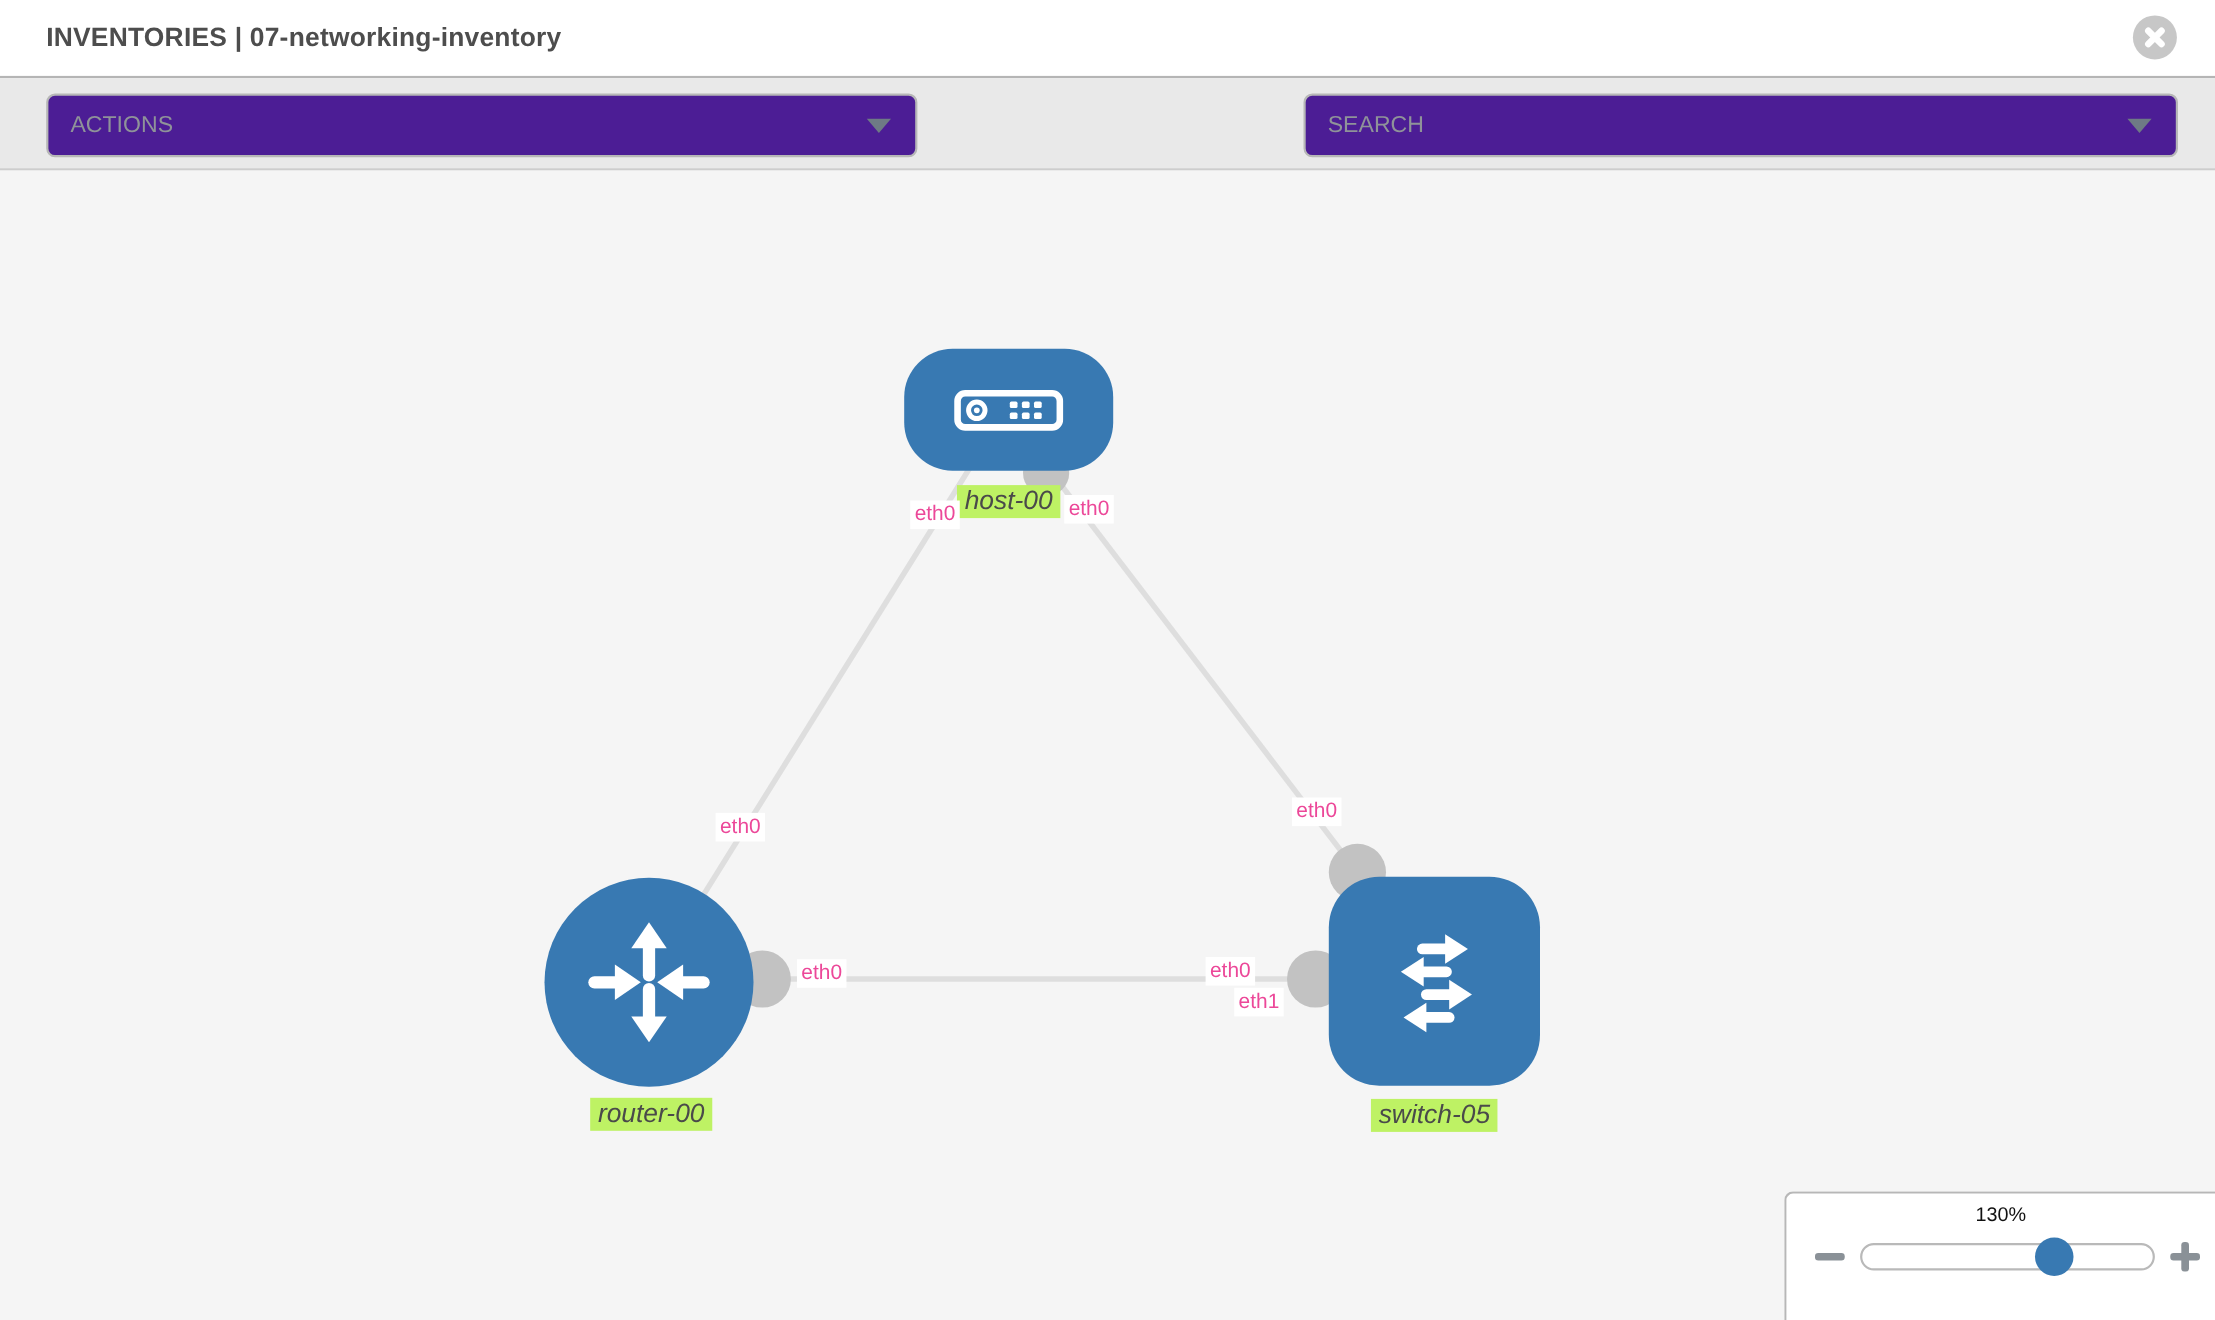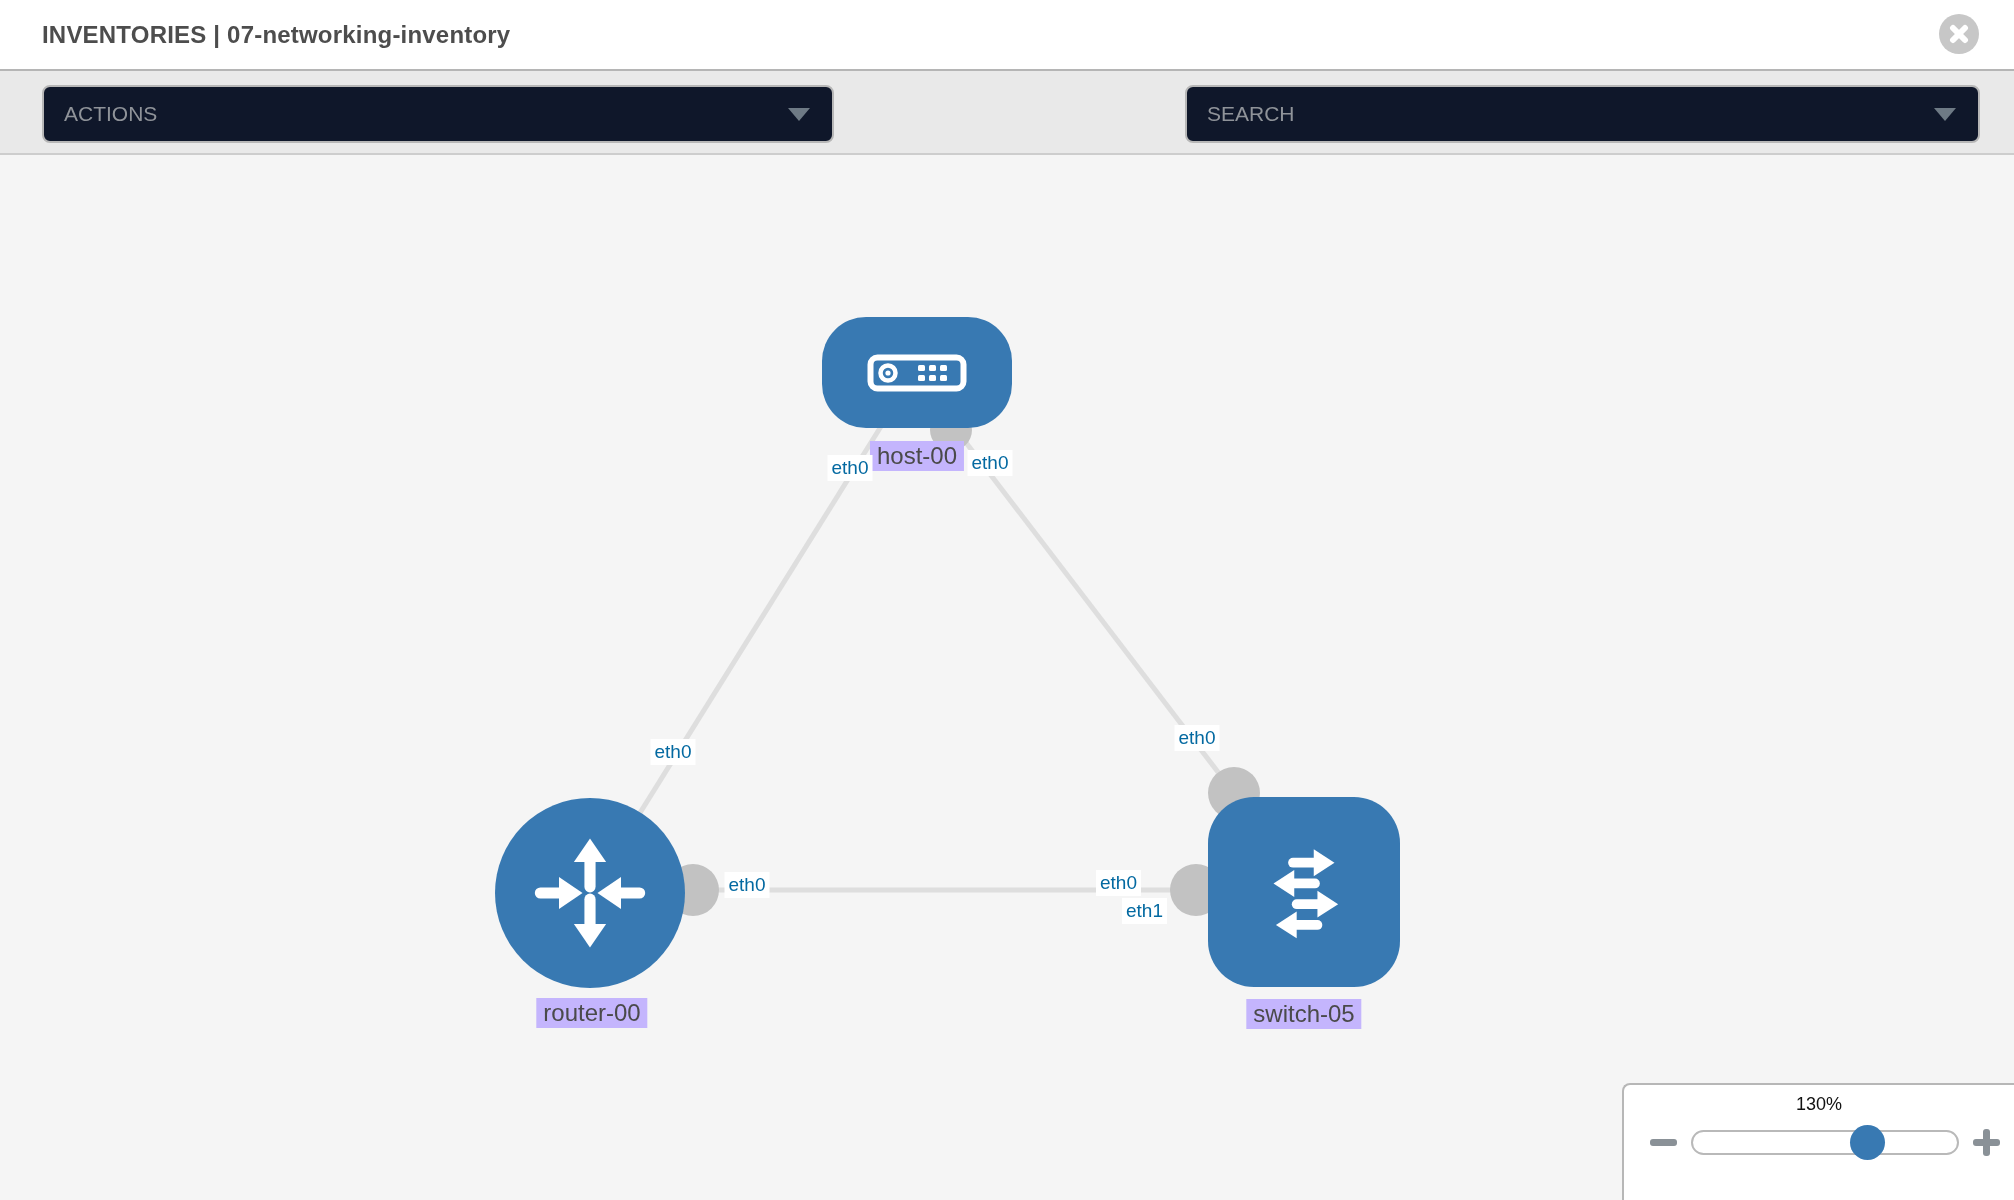--- a/index.html
+++ b/index.html
@@ -27,21 +27,21 @@
     display:flex; align-items:center; justify-content:center; cursor:pointer;
   }
 
   
   .toolbar {
     position:absolute; left:0; top:71px; width:2014px; height:84px;
     background:#e9e9e9; border-bottom:2px solid #cdcdcd;
   }
   .select-box {
     position:absolute; top:14px; height:58px;
-    background:#0f172a; border:2px solid #b7b7b7; border-radius:8px;
+    background:#4c1d95; border:2px solid #b7b7b7; border-radius:8px;
     display:flex; align-items:center; padding:0 20px;
     color:#8f9399; font-size:21px; cursor:pointer;
   }
   .actions-box { left:42px;  width:792px; }
   .search-box  { left:1185px; width:795px; }
   .caret {
     position:absolute; right:22px; top:50%; margin-top:-6px;
     width:0; height:0;
     border-left:11px solid transparent; border-right:11px solid transparent;
     border-top:13px solid #6e7a85;
@@ -54,26 +54,26 @@
   .canvas { position:absolute; left:0; top:155px; width:2014px; height:1045px; background:#f5f5f5; }
   .edges  { position:absolute; left:0; top:0; z-index:1; }
   .port   { position:absolute; border-radius:50%; background:#c2c2c2; z-index:2; }
   .node   { position:absolute; background:#3879b2; display:flex; align-items:center; justify-content:center; z-index:3; cursor:pointer; }
   .node-host   { left:822px;  top:162px; width:190px; height:111px; border-radius:44px; }
   .node-router { left:495px;  top:643px; width:190px; height:190px; border-radius:50%; }
   .node-switch { left:1208px; top:642px; width:192px; height:190px; border-radius:46px; }
 
   .node-label {
     position:absolute; z-index:4; transform:translateX(-50%);
-    background:#c4b5fd; color:#4a4a4a; font-size:24px;
-    padding:1px 7px; white-space:nowrap;
+    background:#bef264; color:#4a4a4a; font-size:24px;
+    padding:1px 7px; white-space:nowrap;font-style:italic;
   }
   .if-label {
     position:absolute; z-index:4; transform:translateX(-50%);
-    background:#ffffff; color:#0369a1; font-size:19px;
+    background:#ffffff; color:#ec4899; font-size:19px;
     padding:0 4px; white-space:nowrap; line-height:26px;
   }
   .if-label-abs { transform:none; }
 
   
   .zoom-panel {
     position:absolute; left:1622px; top:1083px; width:392px; height:117px;
     background:#ffffff; border:2px solid #b7b7b7; border-right:none; border-bottom:none;
     border-top-left-radius:8px; z-index:5;
   }

